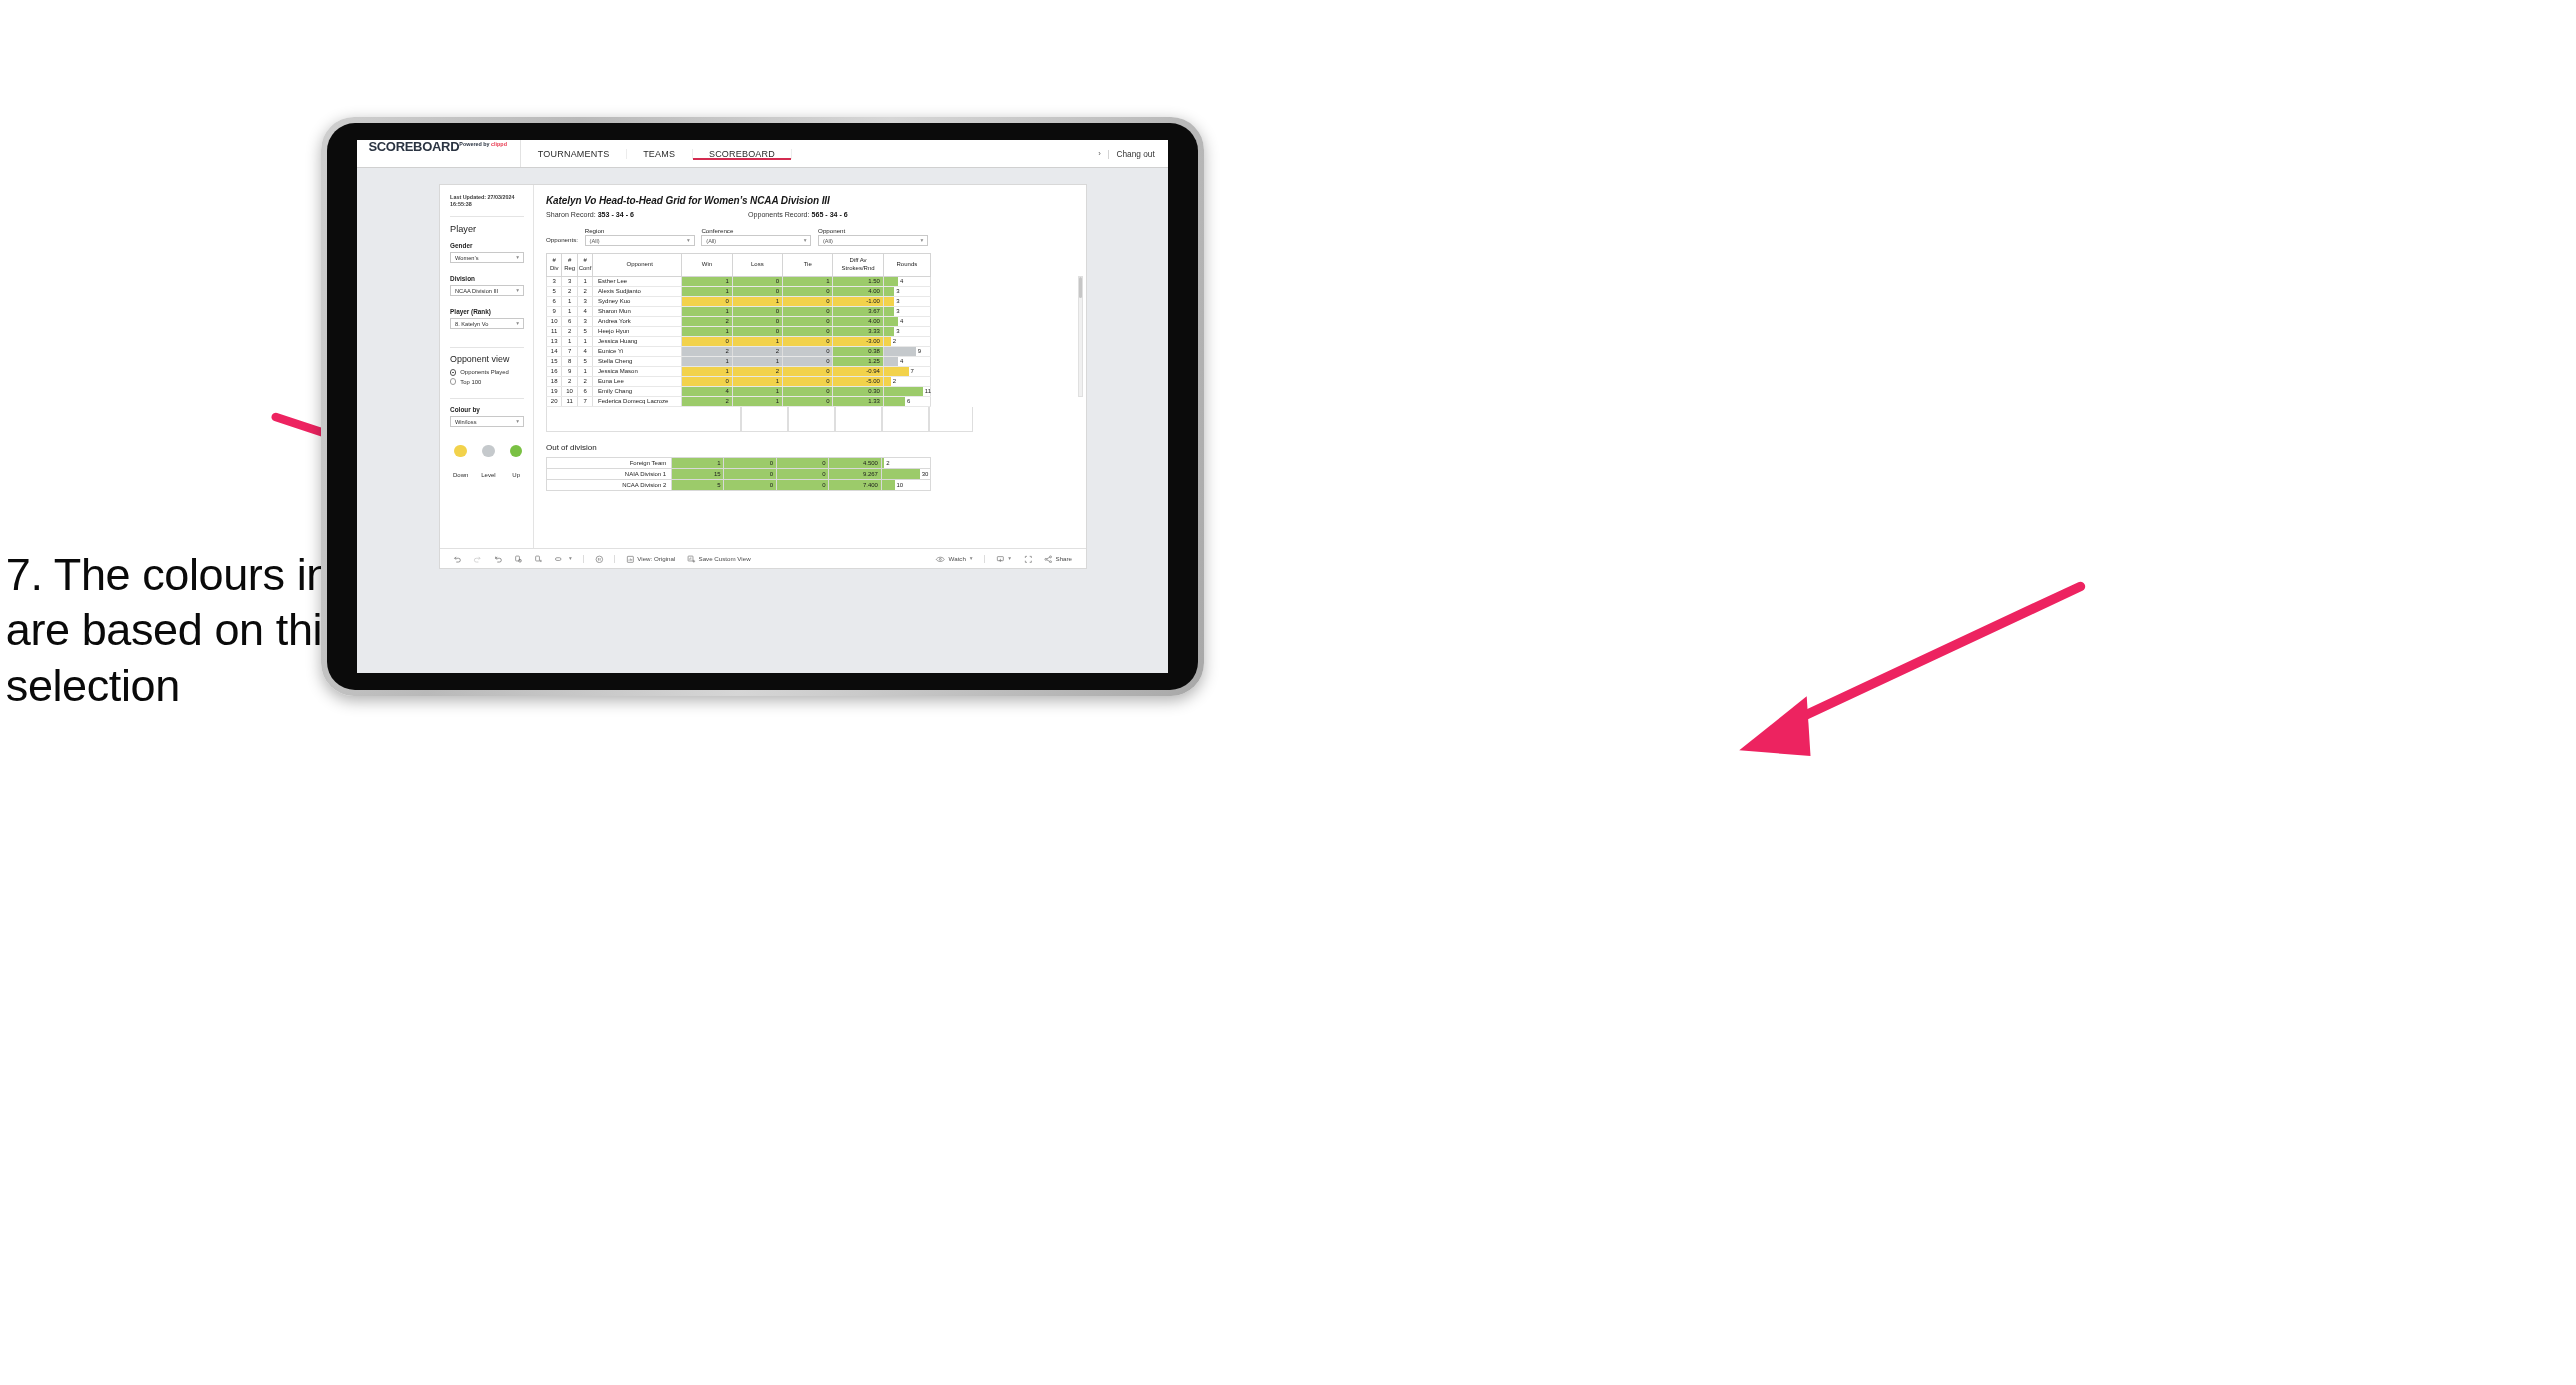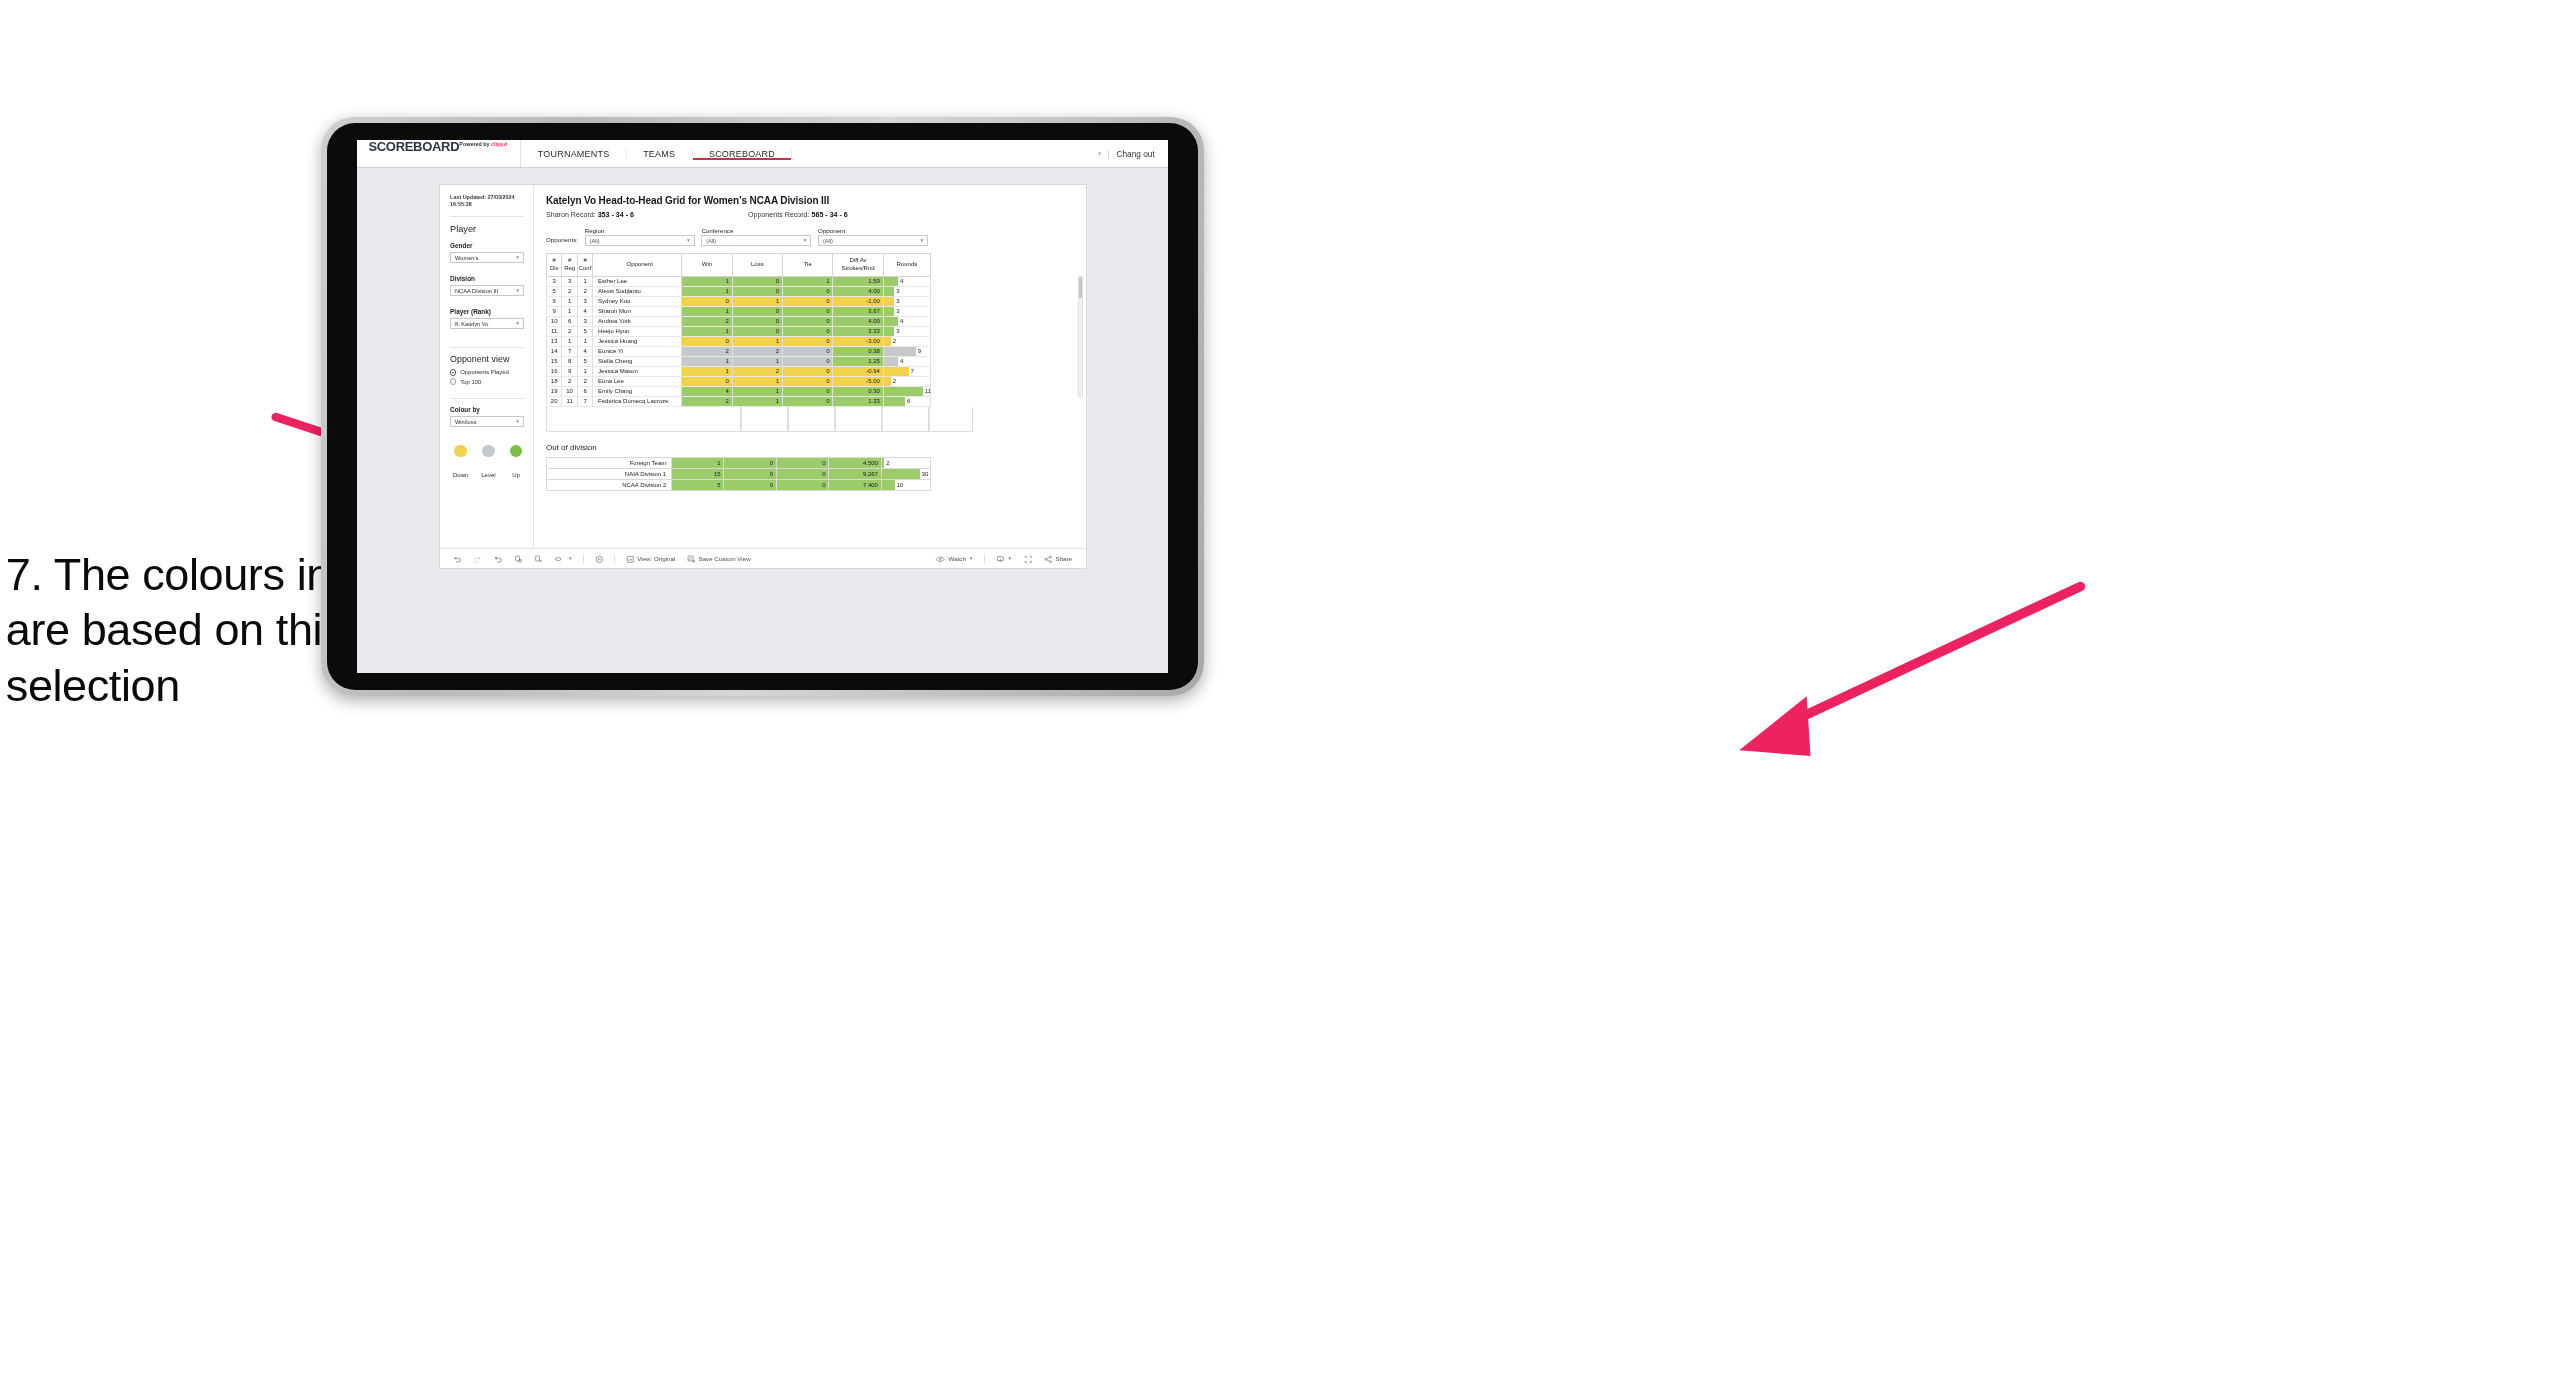--- a/index.html
+++ b/index.html
@@ -140,21 +140,21 @@
   }
   .radio-row span { font-size:5.9px; color:#2c2c2c; }
 
   .legend { margin-top: 17.3px; display:flex; gap: 12.5px; padding-left:2.9px; }
   .legend-item { text-align:center; width: 19px; }
   .dot { width:12.5px; height:12.5px; border-radius:50%; margin: 0 auto 5.8px auto; }
   .legend-item span { font-size:6px; color:#2a2a2a; }
 
   
   .main { flex:1; padding: 9.6px 9.6px 0 12.5px; min-width:0; display:flex; flex-direction:column; }
-  .viz-title { font-size:10px; font-weight:700; color:#171717; letter-spacing:-0.1px; }
+  .viz-title { font-size:10px; font-weight:700; color:#171717; letter-spacing:-0.1px;font-style:italic; }
   .records { display:flex; margin-top: 4.8px; font-size:7.1px; color:#333; }
   .records .rec1 { width: 202px; }
   .records b { font-weight:700; color:#111; }
 
   .filters { display:flex; align-items:flex-end; gap: 6.7px; margin-top: 7.7px; }
   .filters .lbl-left { font-size:6.2px; color:#2a2a2a; padding-bottom:2.9px; }
   .ffield { width: 110px; }
   .ffield .flab { font-size:6.2px; color:#222; margin-bottom:1.9px; }
   .ffield .fbox {
     height: 10.6px; border:1px solid #c9c9c9; background:#fff;

